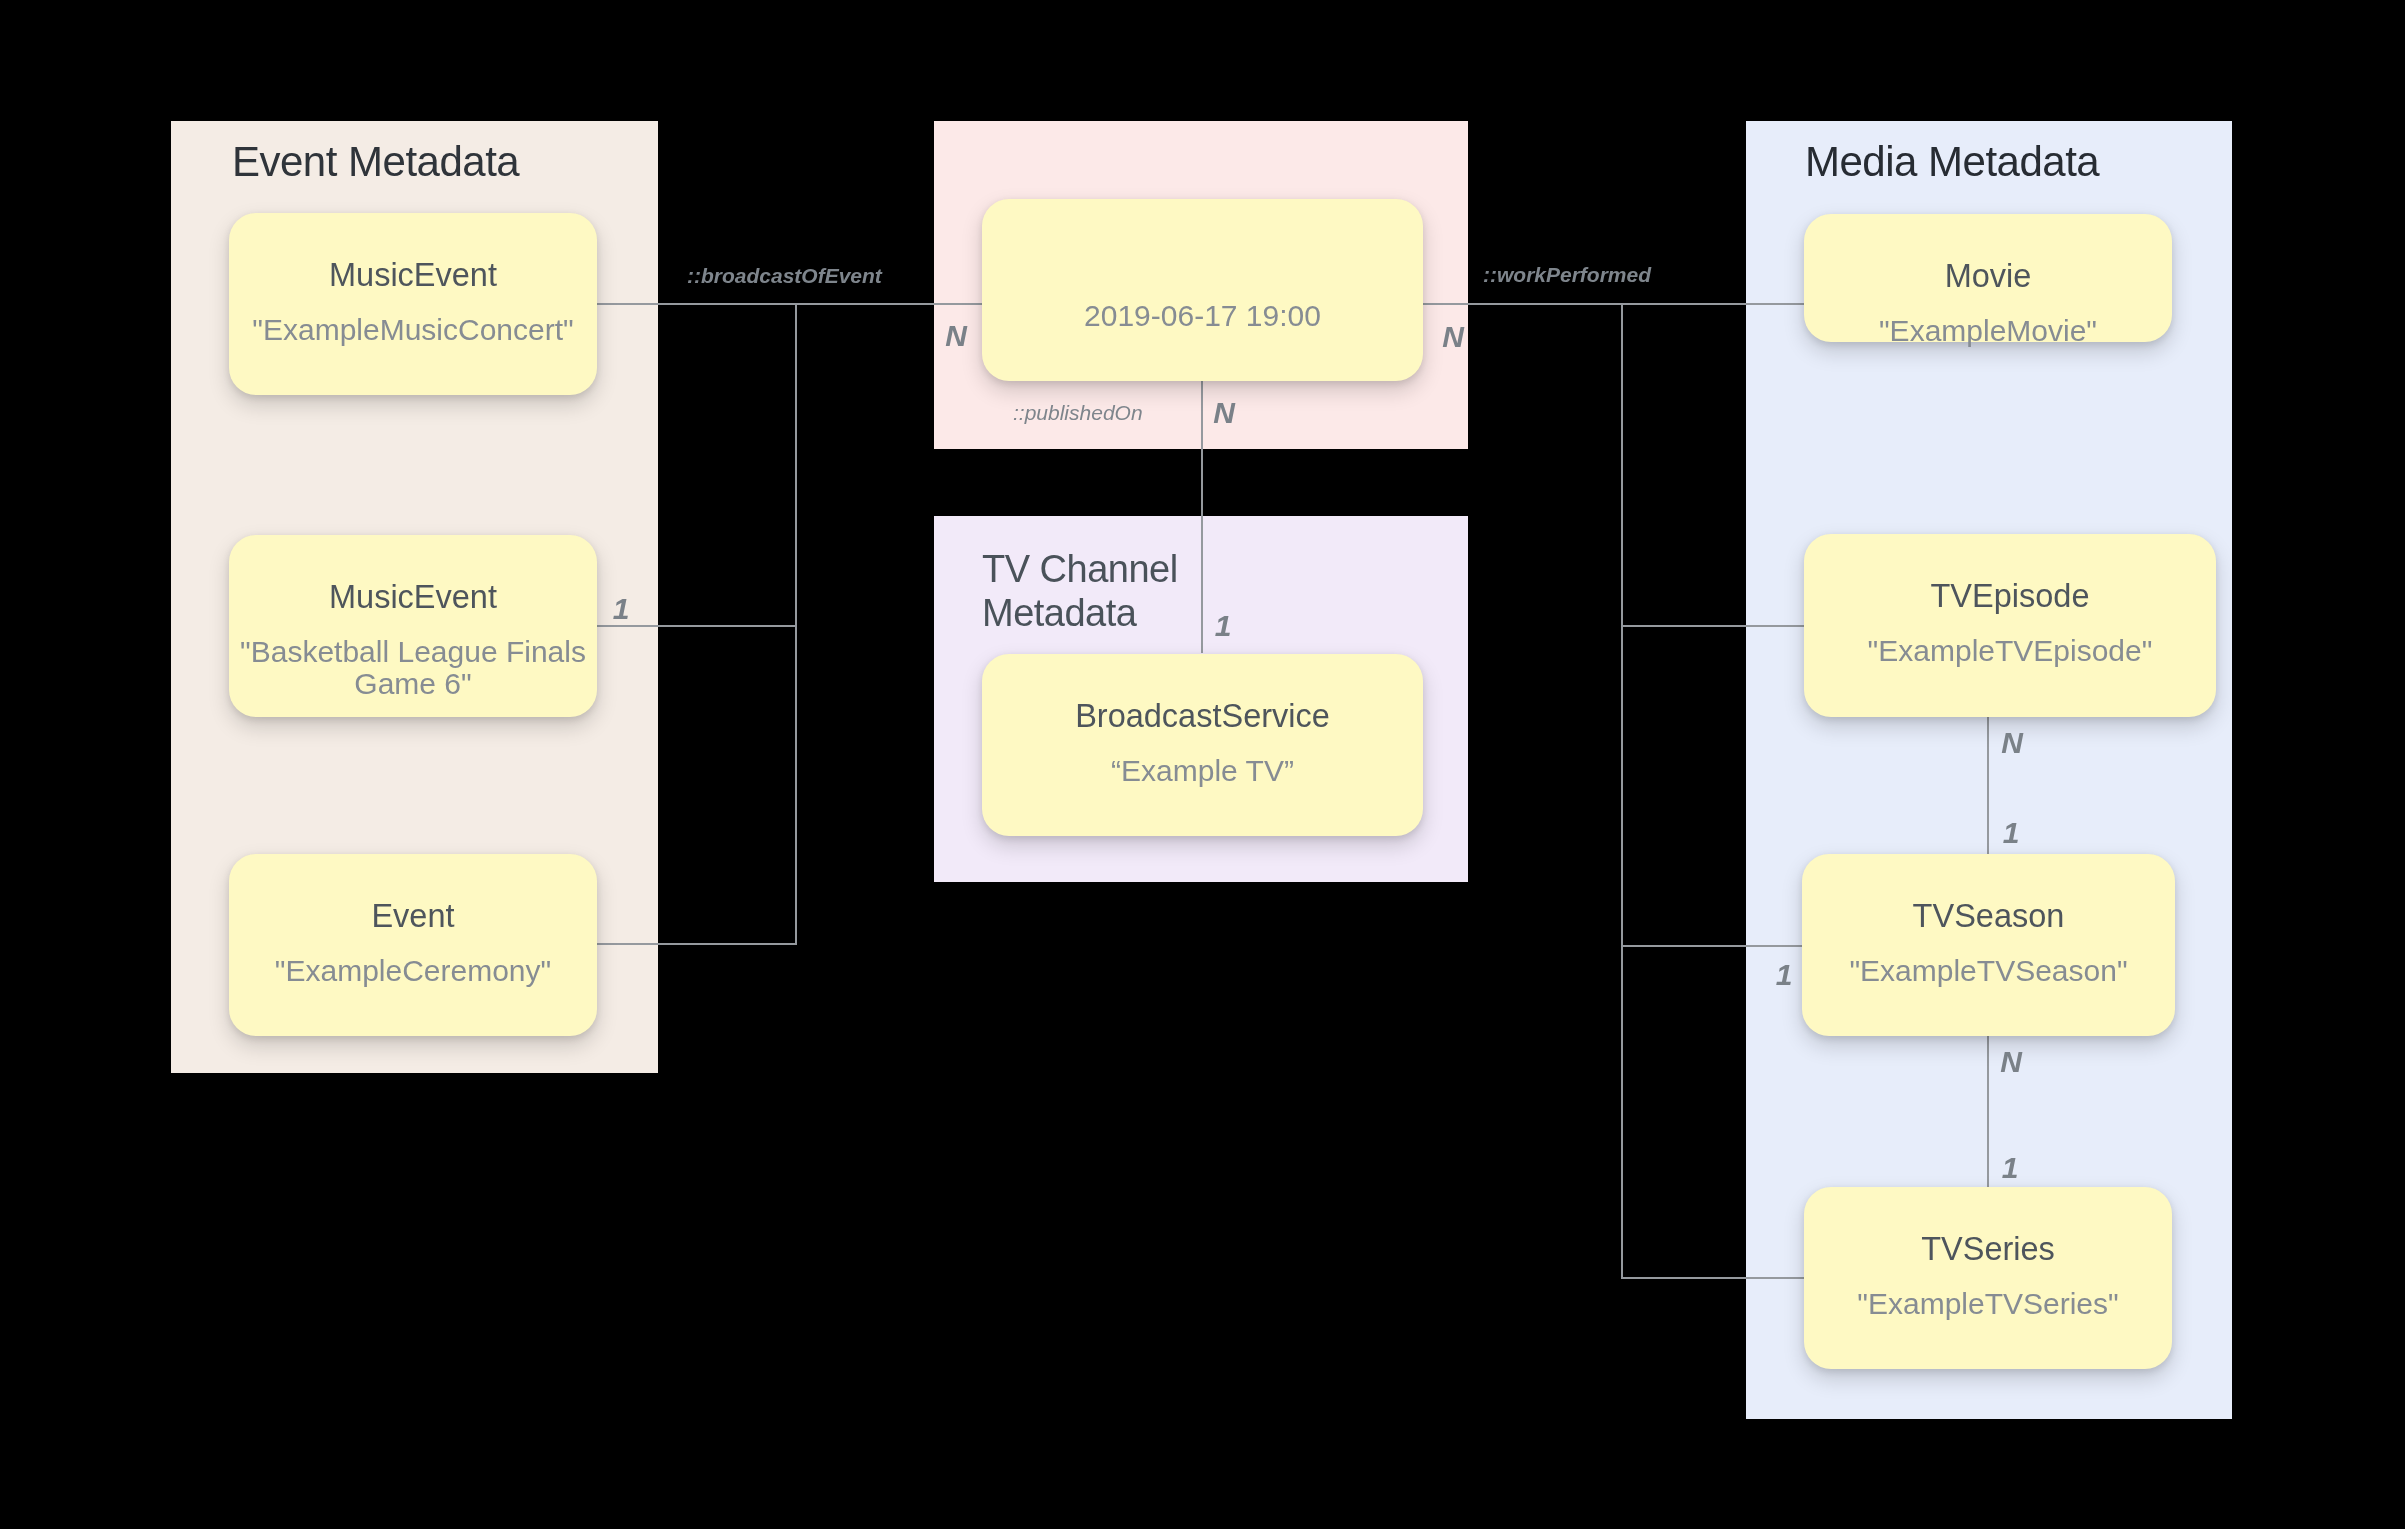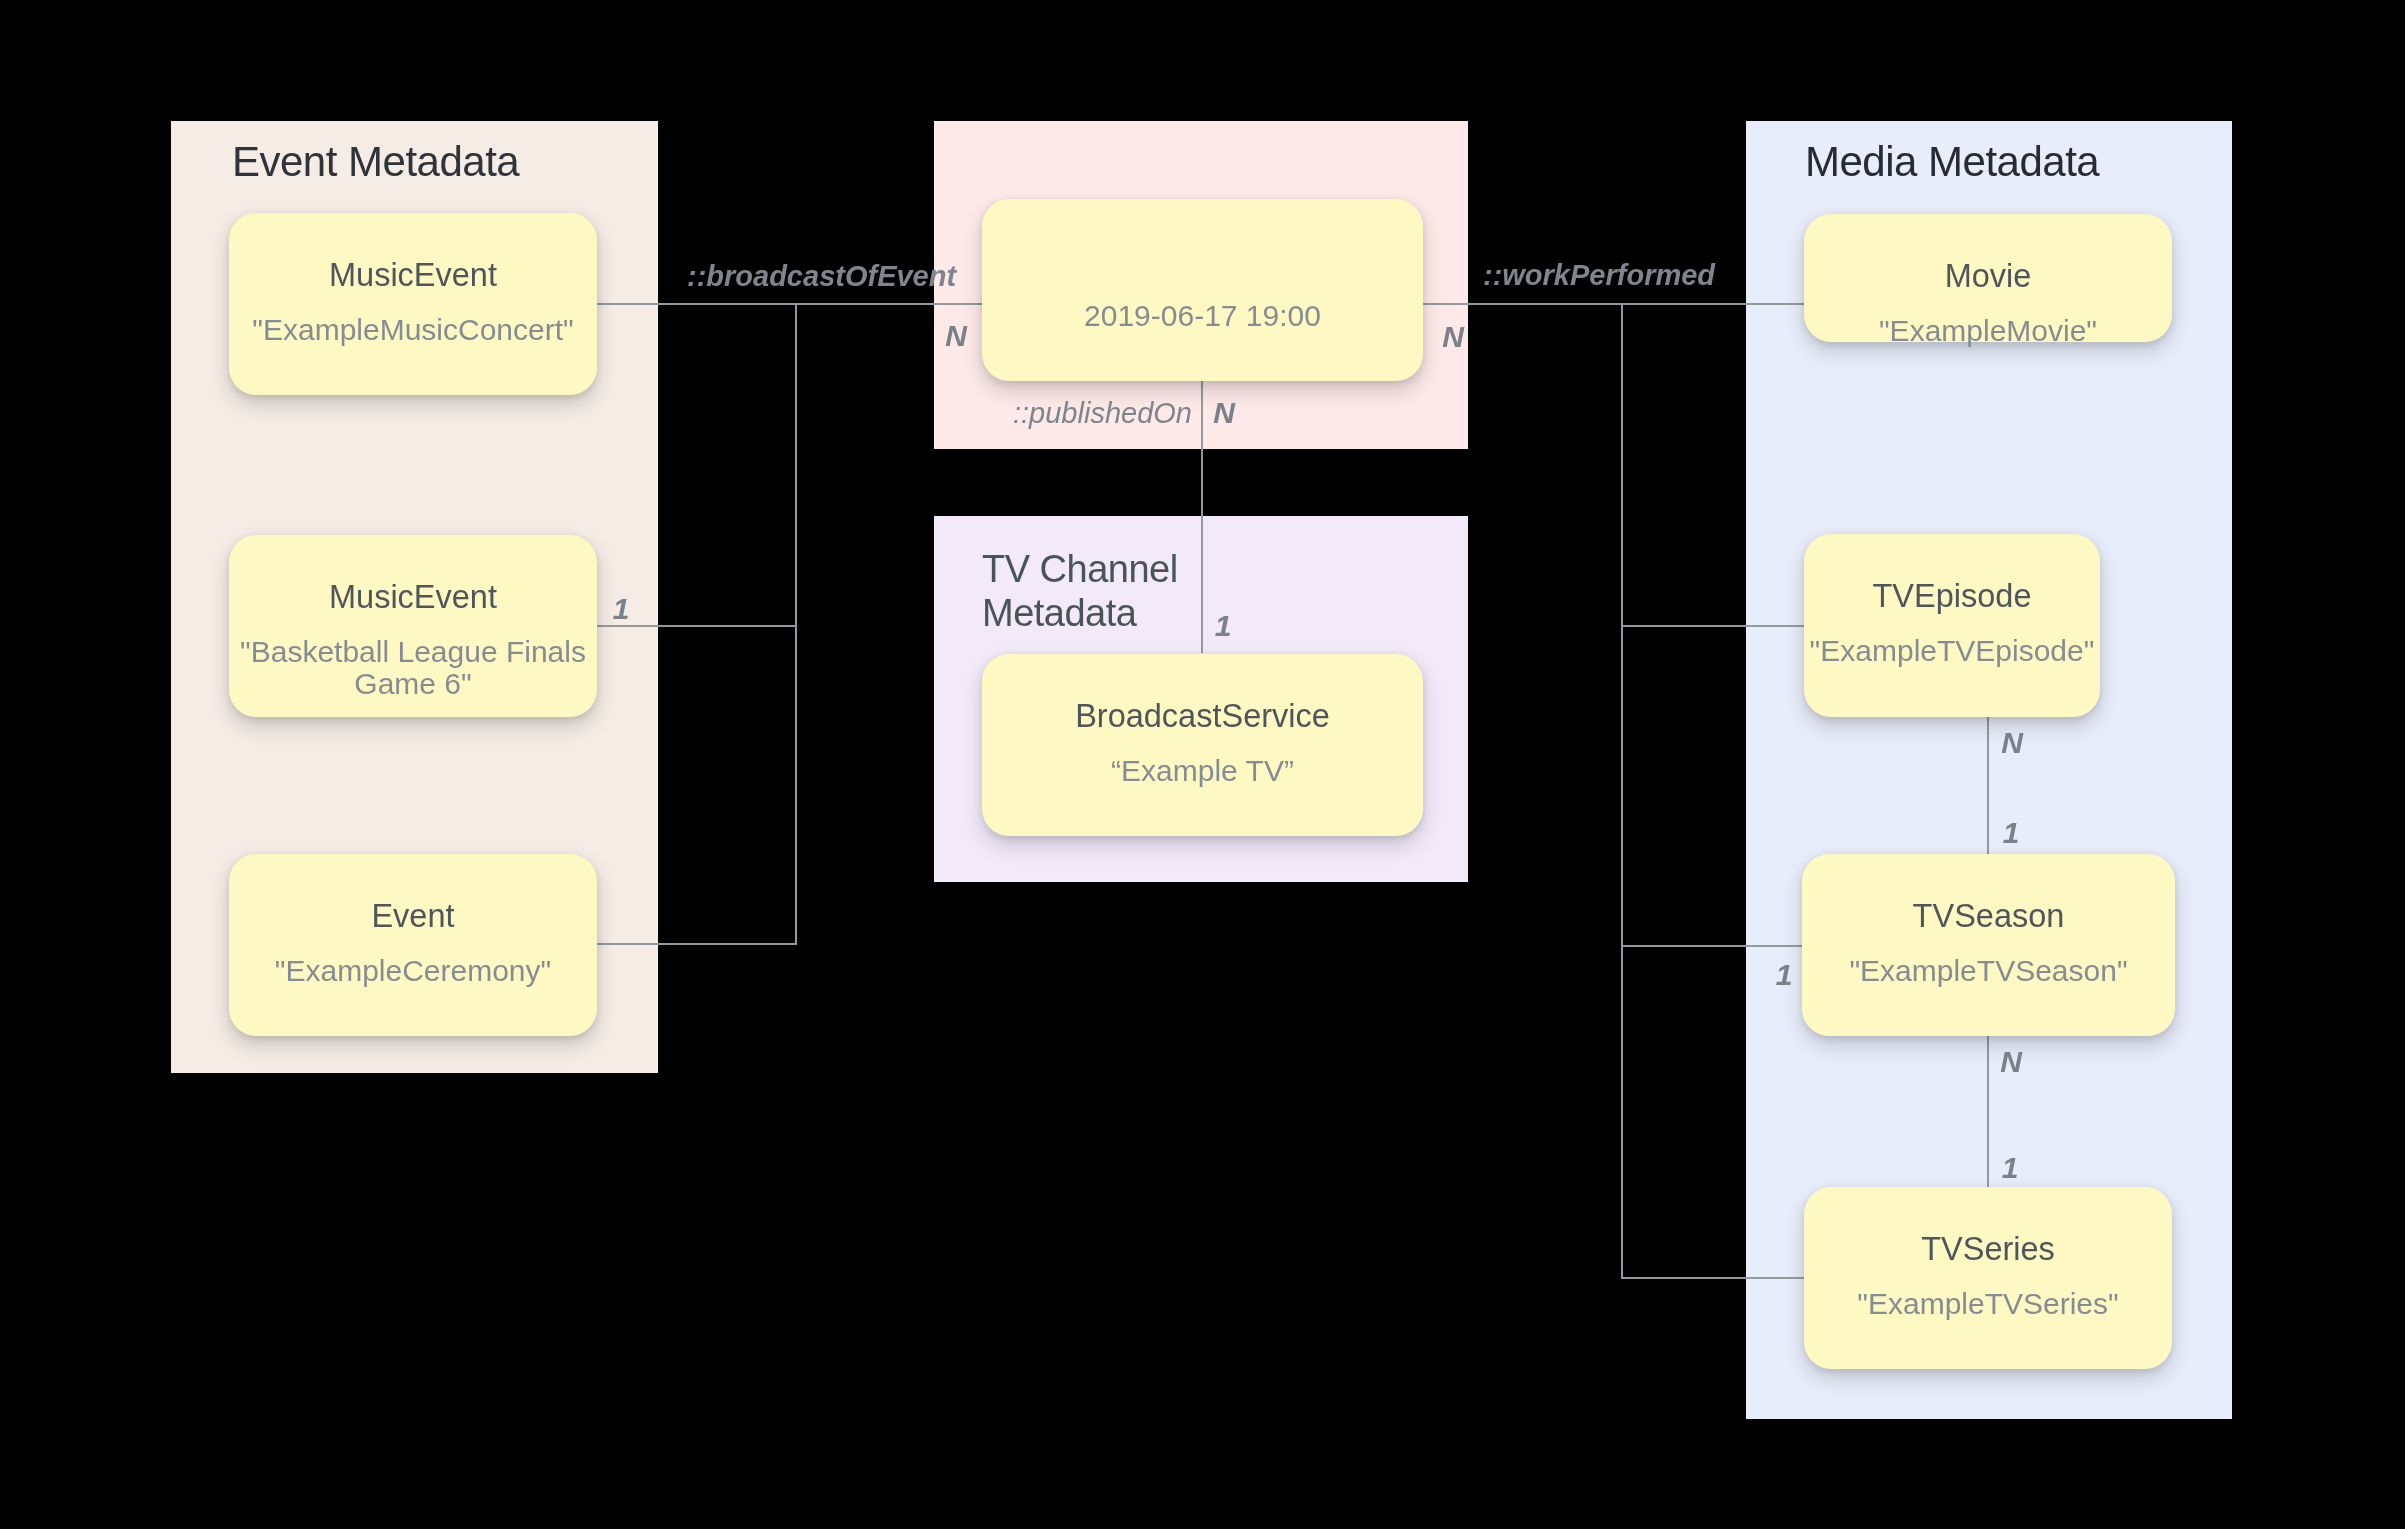--- a/index.html
+++ b/index.html
@@ -11,21 +11,21 @@
   .card{position:absolute;background:#fef9c3;border-radius:27px;
         box-shadow:0 9.6px 21px rgba(0,0,0,0.16),0 2.9px 7.6px rgba(0,0,0,0.10);z-index:3;}
   .card-title{position:absolute;left:0;right:0;top:44px;text-align:center;
               font-size:32.5px;line-height:36px;color:#4E555C;}
   .card-sub{position:absolute;left:0;right:0;top:101px;text-align:center;
             font-size:30px;line-height:32px;color:#868C93;}
   .line{position:absolute;background:#95999E;z-index:2;}
   .card-label{position:absolute;z-index:4;font-style:italic;font-weight:600;
               font-size:30px;line-height:36px;color:#7A8188;width:42px;text-align:center;}
   .rel-label{position:absolute;z-index:4;font-style:italic;font-weight:700;
-             font-size:29px;line-height:32.5px;color:#7E858C;}
+             font-size:21px;line-height:32.5px;color:#7E858C;}
   .rel-label.light{font-weight:500;}
 </style>
 </head>
 <body>
 
 <div id="stage">
 
   <div class="panel" style="left:171px;top:121px;width:487px;height:952px;background:#F4ECE5;"></div>
   <div class="panel" style="left:934px;top:121px;width:534px;height:328px;background:#FCE9E8;"></div>
   <div class="panel" style="left:934px;top:516px;width:534px;height:366px;background:#F2EAF9;"></div>
@@ -90,21 +90,21 @@
   <div class="card" style="left:982px;top:654px;width:441px;height:182px;">
     <div class="card-title">BroadcastService</div>
     <div class="card-sub">“Example TV”</div>
   </div>
 
   <div class="card" style="left:1804px;top:214px;width:368px;height:128px;">
     <div class="card-title">Movie</div>
     <div class="card-sub">"ExampleMovie"</div>
   </div>
 
-  <div class="card" style="left:1804px;top:534px;width:296px;height:183px;">
+  <div class="card" style="left:1804px;top:534px;width:412px;height:183px;">
     <div class="card-title">TVEpisode</div>
     <div class="card-sub">"ExampleTVEpisode"</div>
   </div>
 
   <div class="card" style="left:1802px;top:854px;width:373px;height:182px;">
     <div class="card-title">TVSeason</div>
     <div class="card-sub">"ExampleTVSeason"</div>
   </div>
 
   <div class="card" style="left:1804px;top:1187px;width:368px;height:182px;">

